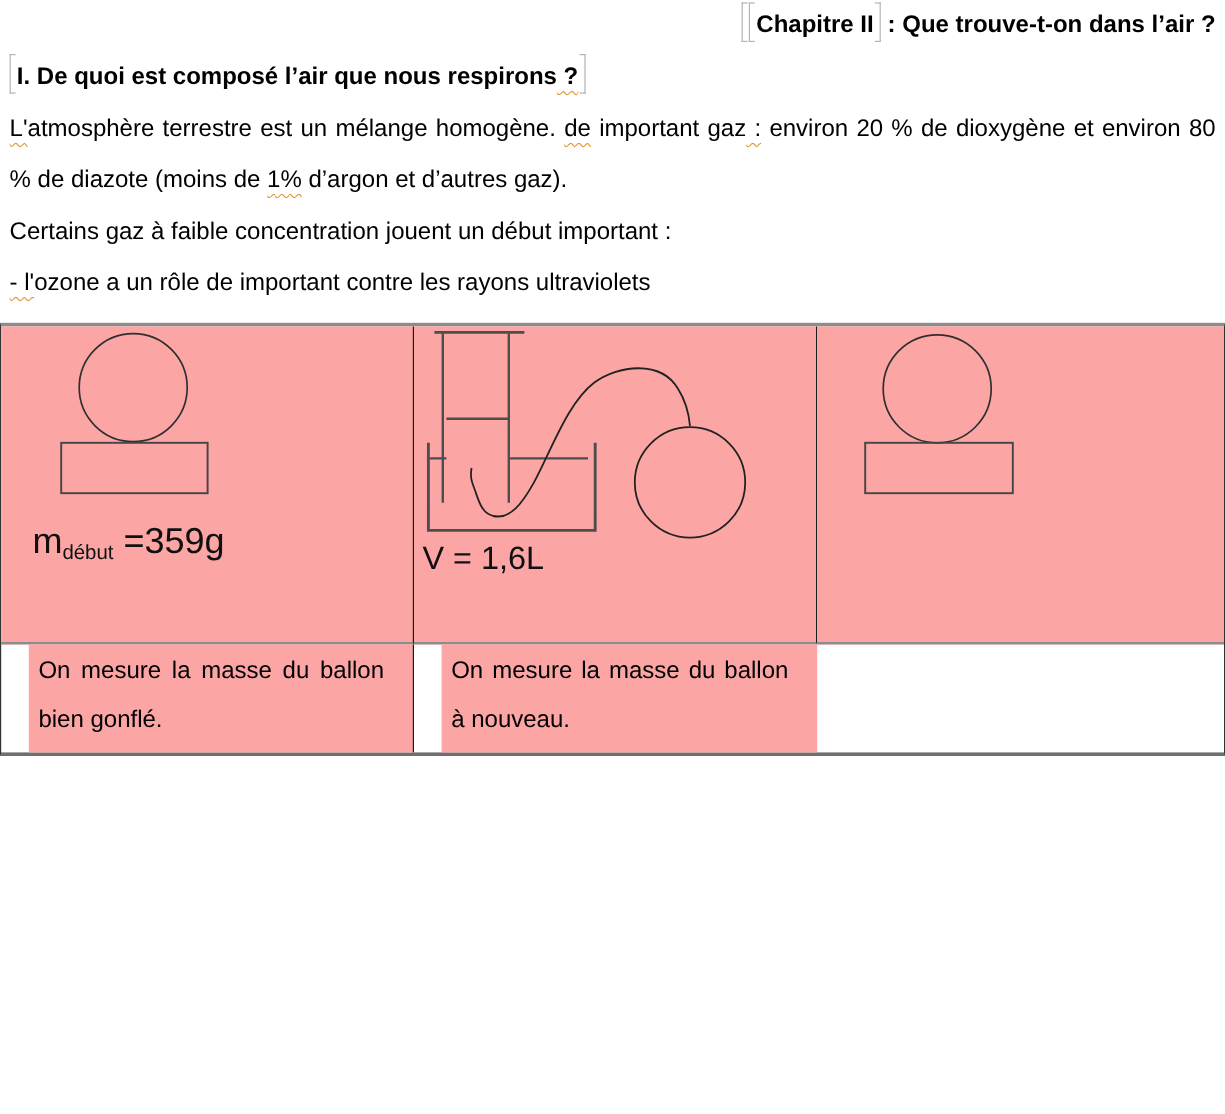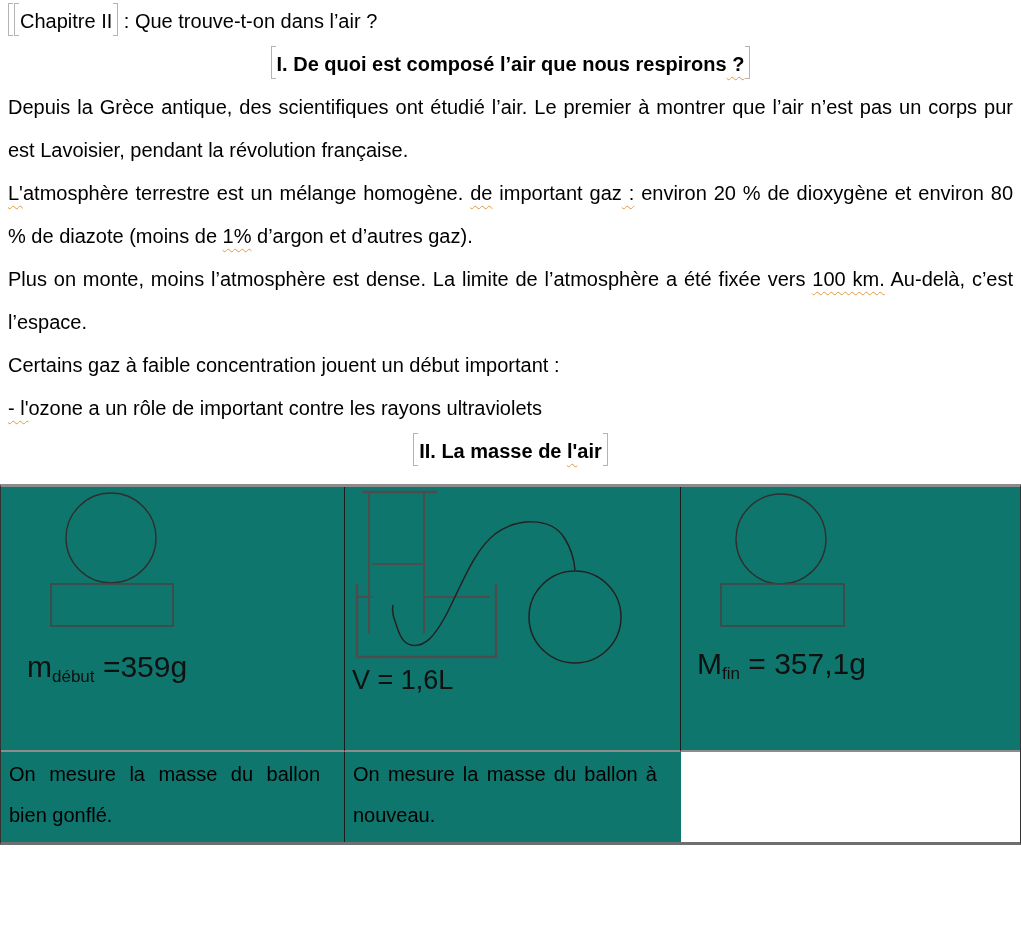--- a/index.html
+++ b/index.html
@@ -6,22 +6,22 @@
   body{
     width:1021px;height:928px;overflow:hidden;
     font-family:"Liberation Sans",sans-serif;
     color:var(--text,#000);
   }
   .page{position:relative;width:1021px;height:928px;}
 
   
   .line,.para{margin:0 8px;font-size:20px;line-height:43px;}
   .para{text-align:justify;}
-  .title{text-align:left;font-weight:normal;}
-  .heading{font-weight:bold;text-align:center;}
+  .title{text-align:right;font-weight:bold;}
+  .heading{font-weight:bold;text-align:left;}
 
   
   .wavy{
     text-decoration-line:underline;
     text-decoration-style:wavy;
     text-decoration-color:var(--squiggle,#e09a3e);
     text-decoration-thickness:1px;
     text-underline-offset:5px;
   }
 
@@ -37,47 +37,44 @@
   
   .exp-table{
     display:grid;
     grid-template-columns:344px 336px 1fr;
     margin-top:11px;
     border-top:3px solid var(--table-border,#8c8c8c);
     border-bottom:3px solid #6f6f6f;
     border-left:1px solid #333;
     border-right:1px solid #333;
   }
-  .cell{position:relative;background:#0f766e;}
+  .cell{position:relative;background:#fca5a5;}
   .cell.cb{border-right:1px solid #1c1c1c;}
   .r1{height:263px;border-bottom:2px solid var(--table-border,#8c8c8c);}
-  .r2{padding:2px 24px 6px 8px;font-size:20px;line-height:41px;text-align:justify;}
+  .r2{padding:2px 24px 6px 8px;font-size:20px;line-height:41px;text-align:justify;margin-left:23px;}
   .r1 svg{position:absolute;left:0;top:0;}
   .measure{position:absolute;white-space:nowrap;color:#101010;}
   .measure sub{font-size:17px;vertical-align:-5px;}
   .m1{left:26px;top:163px;font-size:30px;}
   .m2{left:7px;top:178px;font-size:27px;}
   .m3{left:16px;top:160px;font-size:30px;}
 </style>
 </head>
 <body>
 
 <div class="page">
 
   <div class="line title"><span class="bm open"></span><span class="bm open"></span><span>Chapitre II</span><span class="bm close"></span><span> : Que trouve-t-on dans l’air ?</span></div>
 
   <div class="line heading"><span class="bm open"></span><span><span>I. De quoi est composé l’air que nous respirons</span><span class="wavy"> ?</span></span><span class="bm close"></span></div>
 
-  <p class="para"><span>Depuis la Grèce antique, des scientifiques ont étudié l’air. Le premier à montrer que l’air n’est pas un corps pur est Lavoisier, pendant la révolution française.</span></p>
   <p class="para"><span class="wavy">L'</span><span>atmosphère terrestre est un mélange homogène. </span><span class="wavy">de</span><span> important gaz</span><span class="wavy"> :</span><span> environ 20 % de dioxygène et environ 80 % de diazote (moins de </span><span class="wavy">1%</span><span> d’argon et d’autres gaz).</span></p>
-  <p class="para"><span>Plus on monte, moins l’atmosphère est dense. La limite de l’atmosphère a été fixée vers </span><span class="wavy">100 km.</span><span> Au-delà, c’est l’espace.</span></p>
   <p class="para"><span>Certains gaz à faible concentration jouent un début important :</span></p>
   <p class="para"><span class="wavy">- l'</span><span>ozone a un rôle de important contre les rayons ultraviolets</span></p>
 
-  <div class="line heading"><span class="bm open"></span><span><span>II. La masse de </span><span class="wavy">l'</span><span>air</span></span><span class="bm close"></span></div>
 
   <div class="exp-table">
 
     <div class="cell r1 cb">
       <svg width="343" height="263" viewBox="0 0 343 263">
         <circle cx="110" cy="51" r="45" fill="none" stroke="#2f2f2f" stroke-width="1.4"></circle>
         <rect x="50" y="97" width="122" height="42" fill="none" stroke="#454545" stroke-width="1.6"></rect>
       </svg>
       <div class="measure m1"><span>m</span><sub>début</sub><span> =359g</span></div>
     </div>
@@ -98,20 +95,19 @@
         <circle cx="230" cy="130" r="46" fill="none" stroke="#222222" stroke-width="1.5"></circle>
       </svg>
       <div class="measure m2"><span>V = 1,6L</span></div>
     </div>
 
     <div class="cell r1">
       <svg width="338" height="263" viewBox="0 0 338 263">
         <circle cx="100" cy="52" r="45" fill="none" stroke="#2f2f2f" stroke-width="1.4"></circle>
         <rect x="40" y="97" width="123" height="42" fill="none" stroke="#454545" stroke-width="1.6"></rect>
       </svg>
-      <div class="measure m3"><span>M</span><sub>fin</sub><span> = 357,1g</span></div>
     </div>
 
     <div class="cell r2 cb"><span>On mesure la masse du ballon bien gonflé.</span></div>
     <div class="cell r2"><span>On mesure la masse du ballon à nouveau.</span></div>
 
   </div>
 </div>
 
 </body></html>

